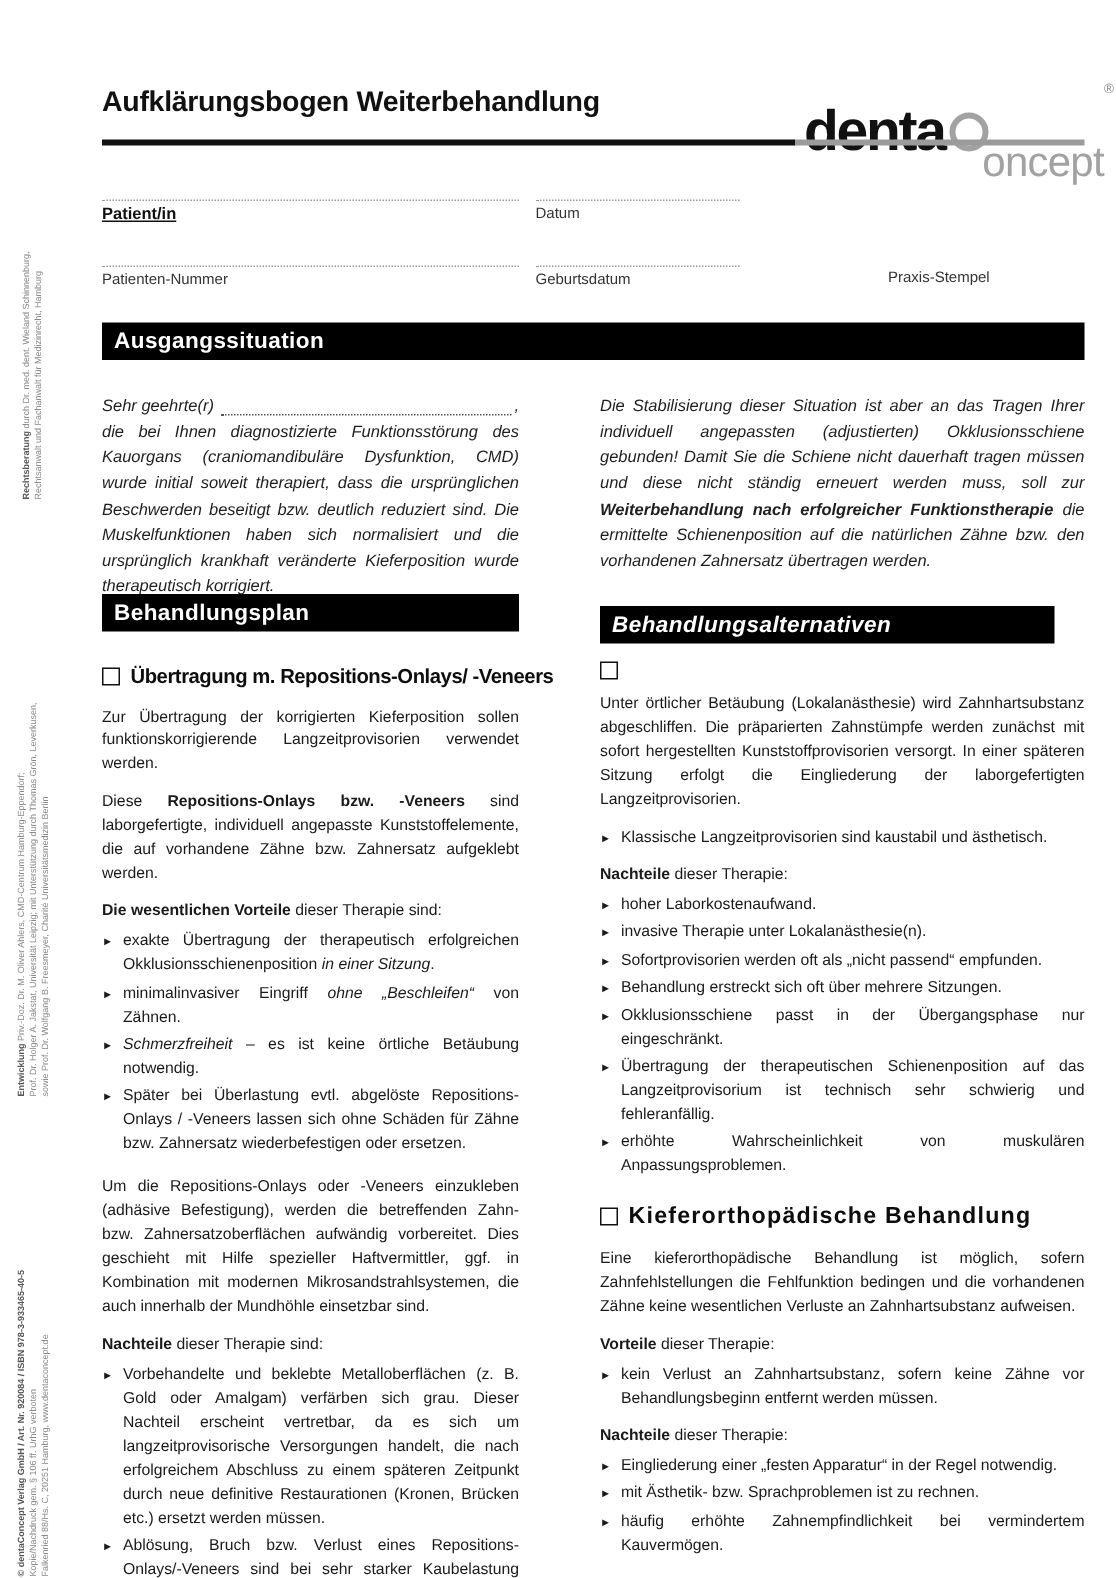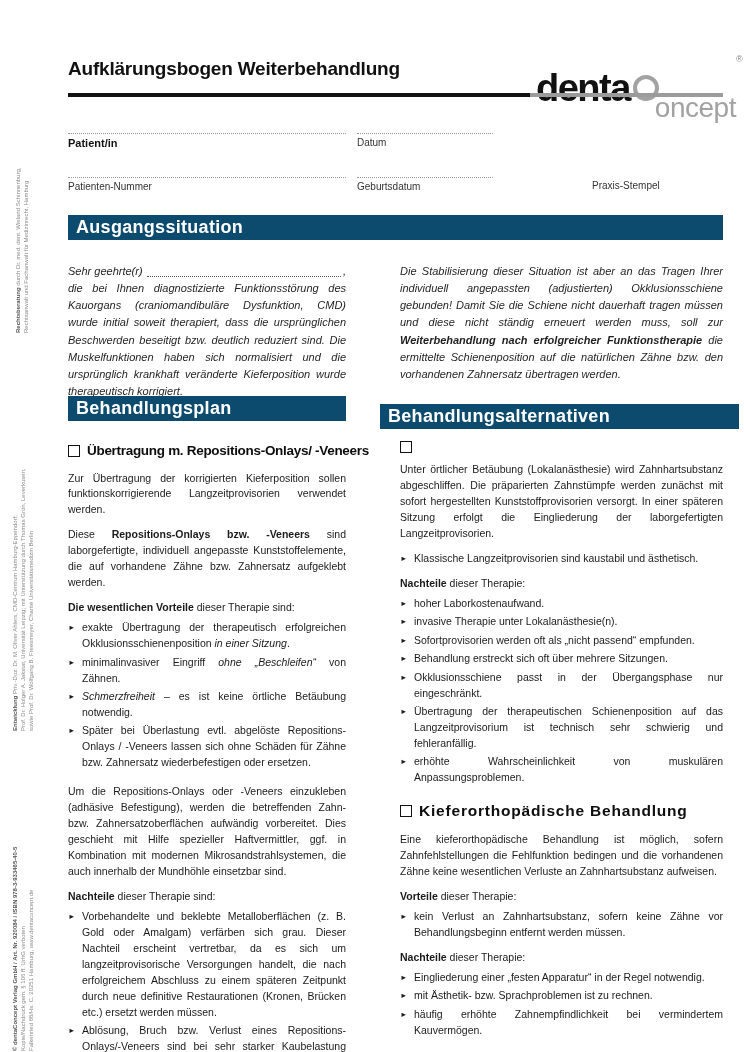--- a/index.html
+++ b/index.html
@@ -21,22 +21,22 @@
   .logo-ring { display:inline-block; width:26px; height:26px; border:4px solid #a2a2a2; border-radius:50%; margin-left:3px; background:#fff; }
   .logo-oncept { font-size:28px; color:#a2a2a2; letter-spacing:-0.5px; margin-left:-4px;margin-top:40px; }
   .logo-reg { font-size:9px; color:#8a8a8a; align-self:flex-start; margin-top:2px; }
 
   
   .field { position:absolute; border-top:1px dotted #9a9a9a; padding-top:3px; font-size:10px; color:#333; }
   .field.bold { font-weight:bold; font-size:11px; color:#111; }
   .plain-label { position:absolute; font-size:10px; color:#333; }
 
   
-  .bar { position:absolute; height:25px; background:#0c4a6e; color:#fff; font-weight:bold;
-         font-size:18px; line-height:25px; padding-left:8px; letter-spacing:0.3px; }
+  .bar { position:absolute; height:25px; background:#000000; color:#fff; font-weight:bold;
+         font-size:15px; line-height:25px; padding-left:8px; letter-spacing:0.3px; }
 
   
   .intro { position:absolute; top:263px; font-size:11px; font-style:italic; line-height:1.56;
            text-align:justify; color:#1f1f1f; }
   .greet { display:flex; align-items:flex-end; }
   .dotfill { flex:1; border-bottom:1px dotted #555; margin:0 2px 3px 4px; height:12px; }
 
   
   .col { position:absolute; top:438px; font-size:10.5px; line-height:1.52; color:#1a1a1a; }
   .col p { text-align:justify; margin-bottom:9px; }
@@ -78,21 +78,21 @@
 
   <div class="title">Aufklärungsbogen Weiterbehandlung</div>
   <div class="logo">
     <span class="logo-denta">denta</span>
     <span class="logo-ring"></span>
     <span class="logo-oncept">oncept</span>
     <span class="logo-reg">®</span>
   </div>
   <div class="rule"></div>
 
-  <div class="field bold" style="left:68px; top:133px; width:278px;">Patient/in</div>
+  <div class="field bold" style="left:68px; top:133px; width:278px;text-decoration:underline;">Patient/in</div>
   <div class="field" style="left:357px; top:133px; width:136px;">Datum</div>
   <div class="field" style="left:68px; top:177px; width:278px;">Patienten-Nummer</div>
   <div class="field" style="left:357px; top:177px; width:136px;">Geburtsdatum</div>
   <div class="plain-label" style="left:592px; top:180px;">Praxis-Stempel</div>
 
   <div class="bar" style="left:68px; top:215px; width:655px;">Ausgangssituation</div>
 
   <div class="intro" style="left:68px; width:278px;">
     <div class="greet">
       <span>Sehr geehrte(r)</span>
@@ -100,21 +100,21 @@
       <span>,</span>
     </div>
     <div>die bei Ihnen diagnostizierte Funktionsstörung des Kauorgans (craniomandibuläre Dysfunktion, CMD) wurde initial soweit therapiert, dass die ursprünglichen Beschwerden beseitigt bzw. deutlich reduziert sind. Die Muskelfunktionen haben sich normalisiert und die ursprünglich krankhaft veränderte Kieferposition wurde therapeutisch korrigiert.</div>
   </div>
 
   <div class="intro" style="left:400px; width:323px;">
     <div><span>Die Stabilisierung dieser Situation ist aber an das Tragen Ihrer individuell angepassten (adjustierten) Okklusionsschiene gebunden! Damit Sie die Schiene nicht dauerhaft tragen müssen und diese nicht ständig erneuert werden muss, soll zur </span><span class="b">Weiterbehandlung nach erfolgreicher Funktionstherapie</span><span> die ermittelte Schienenposition auf die natürlichen Zähne bzw. den vorhandenen Zahnersatz übertragen werden.</span></div>
   </div>
 
   <div class="bar" style="left:68px; top:396px; width:278px;">Behandlungsplan</div>
-  <div class="bar" style="left:380px; top:404px; width:359px;">Behandlungsalternativen</div>
+  <div class="bar" style="left:400px; top:404px; width:303px;font-style:italic;">Behandlungsalternativen</div>
 
   <div class="col" style="left:68px; width:278px;">
     <div class="subhead small">
       <span class="cbx"></span>
       <span class="txt">Übertragung m. Repositions-Onlays/ -Veneers</span>
     </div>
     <p>Zur Übertragung der korrigierten Kieferposition sollen funktionskorrigierende Langzeitprovisorien verwendet werden.</p>
     <p><span>Diese </span><span class="b">Repositions-Onlays bzw. -Veneers</span><span> sind laborgefertigte, individuell angepasste Kunststoffelemente, die auf vorhandene Zähne bzw. Zahnersatz aufgeklebt werden.</span></p>
     <div class="lbl"><span class="b">Die wesentlichen Vorteile</span><span> dieser Therapie sind:</span></div>
     <div>

